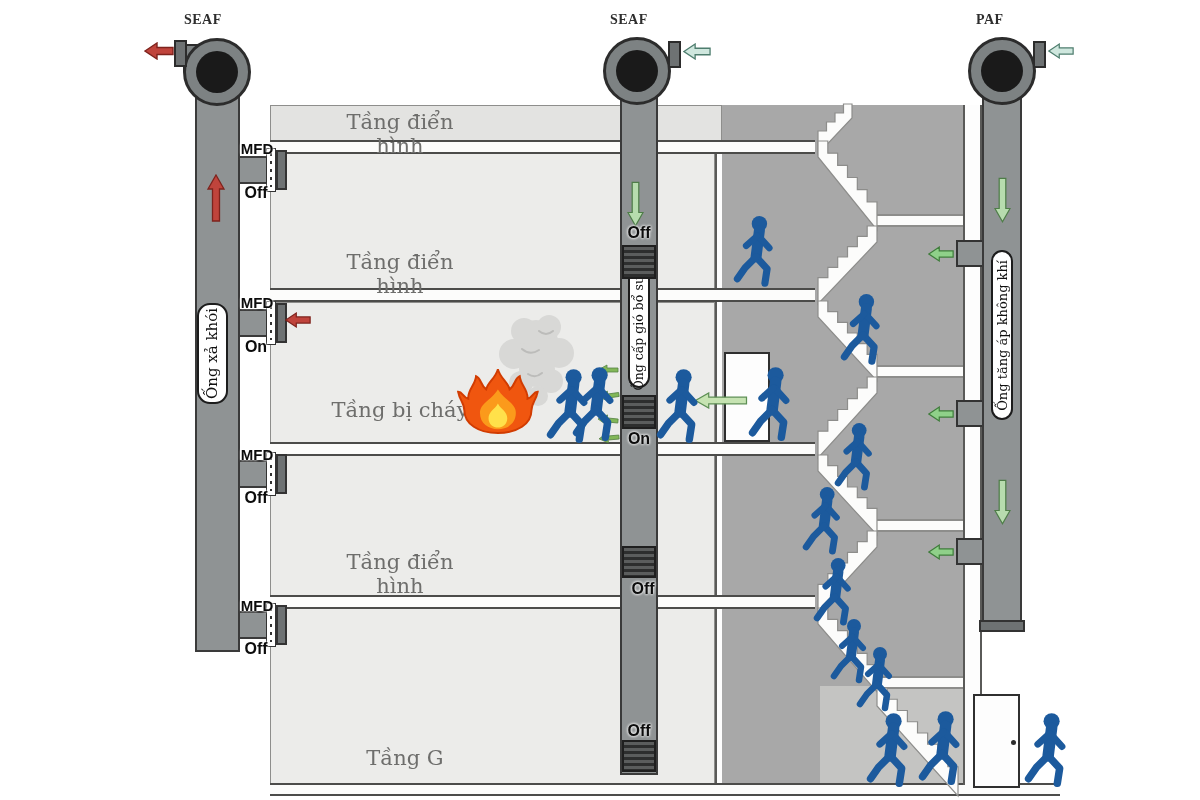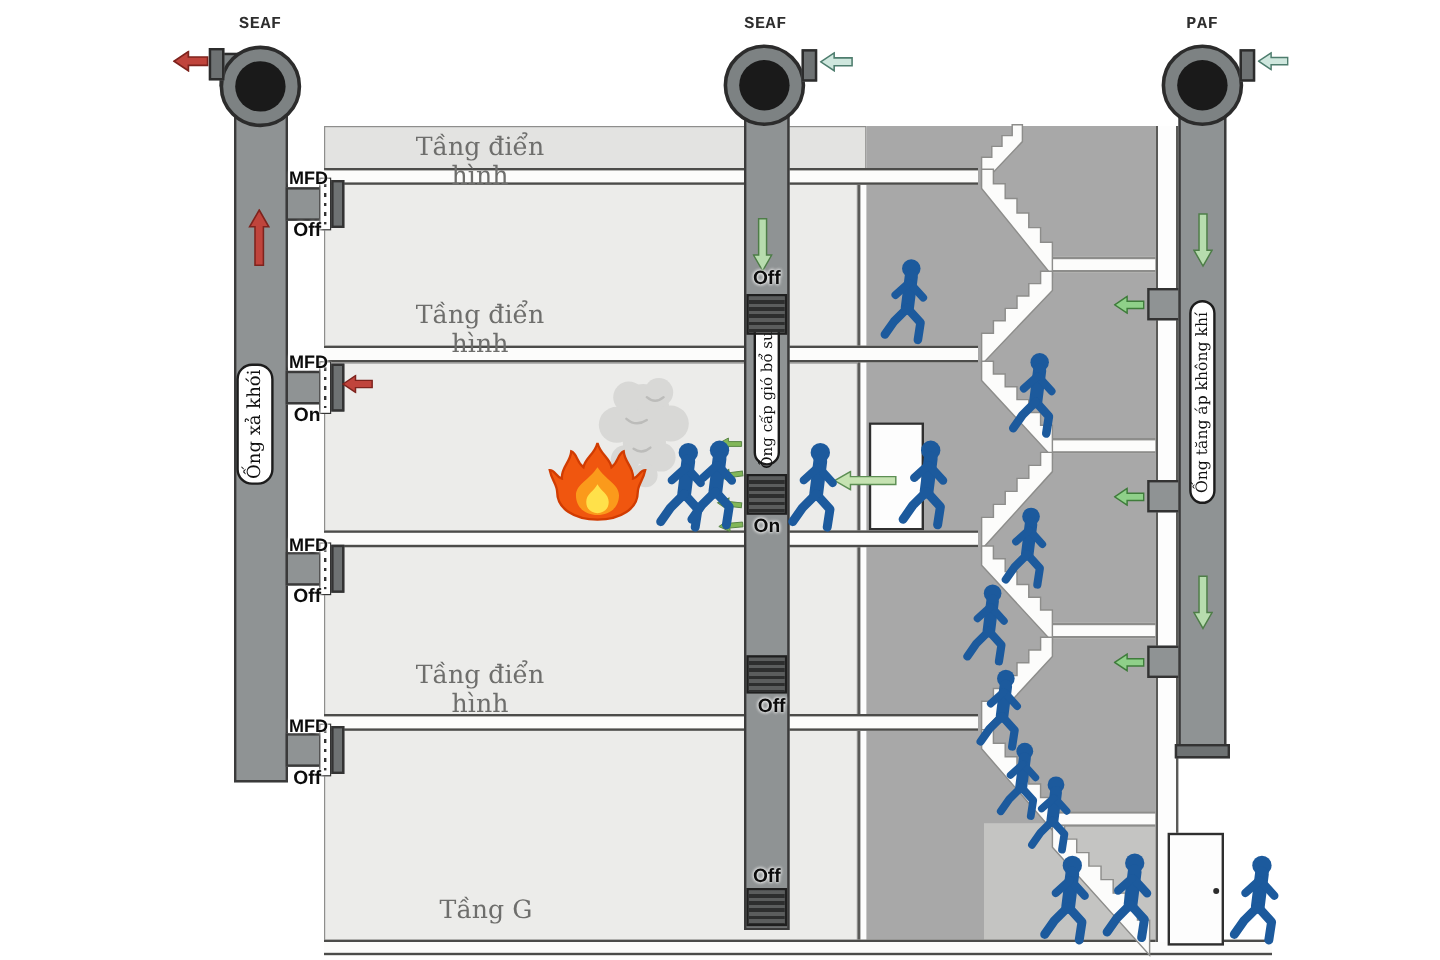--- a/index.html
+++ b/index.html
@@ -14,22 +14,22 @@
   .wall{background:#fdfdfd;border-left:2px solid #5a5a58;border-right:2px solid #5a5a58;box-sizing:border-box;}
   .landing{background:#fcfcfb;border-top:2px solid #8d8d8b;border-bottom:2px solid #8d8d8b;box-sizing:border-box;}
   .duct{background:#8f9394;border:2px solid #3a3a3a;box-sizing:border-box;}
   .ductcap{background:#6e7273;border:2px solid #333;box-sizing:border-box;}
   .grille{background:repeating-linear-gradient(180deg,#5b5d5d 0 3px,#2d2e2e 3px 6px);border:2px solid #1f1f1f;box-sizing:border-box;}
   .pill{background:#fff;border:2px solid #1c1c1c;border-radius:13px;display:flex;align-items:center;justify-content:center;box-sizing:border-box;}
   .vtext{writing-mode:vertical-rl;transform:rotate(180deg);font-family:"DejaVu Serif",serif;color:#101010;white-space:nowrap;line-height:1;}
   .floorlabel{font-family:"DejaVu Serif",serif;color:#6e6e6c;font-size:21px;text-align:center;}
   .boldlab{font-family:"Liberation Sans",sans-serif;font-weight:bold;color:#0c0c0c;text-align:center;
            text-shadow:0 0 3px #fff,0 0 3px #fff;}
-  .fanlabel{font-family:Liberation Mono, monospace;color:#2e2e2e;font-size:14px;font-weight:bold;
-            letter-spacing:.5px;text-align:center;}
+  .fanlabel{font-family:Liberation Serif, serif;color:#2e2e2e;font-size:14px;font-weight:bold;
+            letter-spacing:.5px;text-align:left;}
   .fan-circle{border-radius:50%;background:#7d8283;border:3px solid #2c2c2c;box-sizing:border-box;}
   .fan-core{border-radius:50%;background:#1a1a1a;}
   .fan-volute{background:#7d8283;border:2px solid #2c2c2c;box-sizing:border-box;}
   .flange{background:#6e7273;border:2px solid #2c2c2c;box-sizing:border-box;}
   .vent{background:#8f9394;border:2px solid #333;box-sizing:border-box;}
   .door{background:#fdfdfd;border:2px solid #2f2f2f;box-sizing:border-box;}
   .knob{position:absolute;width:5px;height:5px;background:#2c2c2c;border-radius:50%;}
   .damper-strip{background-color:#fff;border:1px solid #333;box-sizing:border-box;
     background-image:repeating-linear-gradient(#333 0 3px, rgba(0,0,0,0) 3px 8px);
     background-size:2px 34px;background-position:center;background-repeat:no-repeat;}
@@ -158,20 +158,21 @@
   <div class="abs boldlab" style="left:234px;top:489px;width:44px;font-size:16px;">Off</div>
 
   <div class="abs duct" style="left:238px;top:611px;width:30px;height:28px;"></div>
   <div class="abs damper-strip" style="left:266px;top:603px;width:10px;height:44px;"></div>
   <div class="abs ductcap" style="left:276px;top:605px;width:11px;height:40px;"></div>
   <div class="abs boldlab" style="left:232px;top:597px;width:50px;font-size:15px;">MFD</div>
   <div class="abs boldlab" style="left:234px;top:640px;width:44px;font-size:16px;">Off</div>
 
   <div class="abs floorlabel" style="left:320px;top:110px;width:160px;">Tầng điển hình</div>
   <div class="abs floorlabel" style="left:320px;top:250px;width:160px;">Tầng điển hình</div>
+  <div class="abs floorlabel" style="left:320px;top:398px;width:160px;">Tầng bị cháy</div>
   <div class="abs floorlabel" style="left:320px;top:550px;width:160px;">Tầng điển hình</div>
   <div class="abs floorlabel" style="left:345px;top:746px;width:120px;">Tầng G</div>
 
   <div class="abs door" style="left:724px;top:352px;width:46px;height:90px;">
     <span class="knob" style="left:34px;top:42px;"></span>
   </div>
   <svg class="abs" style="left:694px;top:392px;" width="54" height="17" viewBox="0 0 56 18">
       <path d="M1 9 L15 1 V5.5 H55 V12.5 H15 V17 Z" fill="#c6e3b2" stroke="#5d8f54" stroke-width="1.3"></path>
     </svg>
   <div class="abs door" style="left:973px;top:694px;width:47px;height:94px;">

